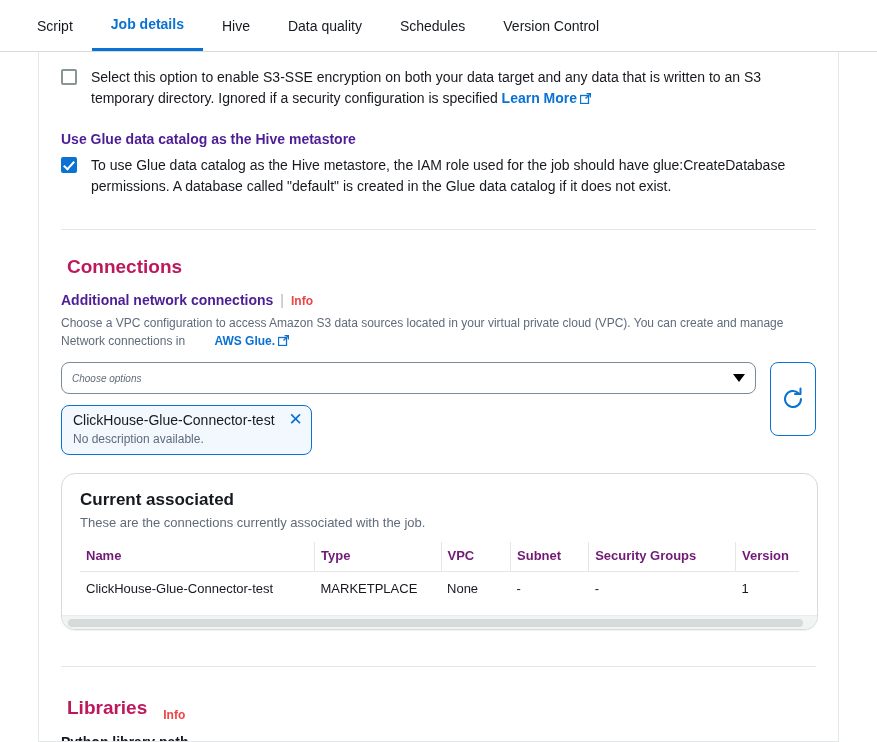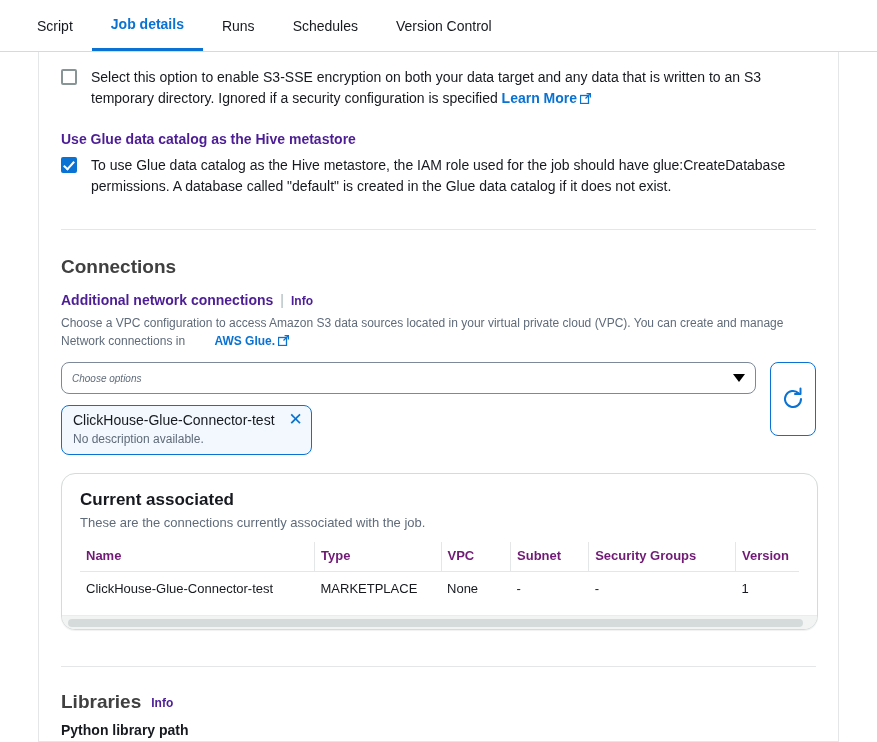--- a/index.html
+++ b/index.html
@@ -109,26 +109,26 @@
 
   hr.div {
     border: none;
     border-top: 1px solid #e4e7e8;
     margin: 0;
   }
 
   h2.section-title {
     font-size: 19px;
     font-weight: bold;
-    margin: 0;
-    color: #404040;
+    margin: 6px;
+    color: #be185d;
   }
 
   .info-link {
-    color: #4c1d95;
+    color: #ef4444;
     font-size: 12px;
     font-weight: bold;
     cursor: pointer;
   }
   .pipe { color: #aab7b8; margin: 0 7px; font-weight: normal; }
 
   .desc {
     font-size: 12px;
     color: #5f6b7a;
     line-height: 18px;
@@ -267,21 +267,24 @@
 <div class="page">
 
   <div class="tabbar">
     <div class="tab">
         <span>Script</span>
       </div>
     <div class="tab active">
         <span>Job details</span>
       </div>
     <div class="tab">
-        <span>Runs</span>
+        <span>Hive</span>
+      </div>
+    <div class="tab">
+        <span>Data quality</span>
       </div>
     <div class="tab">
         <span>Schedules</span>
       </div>
     <div class="tab">
         <span>Version Control</span>
       </div>
   </div>
 
   <div class="content">

